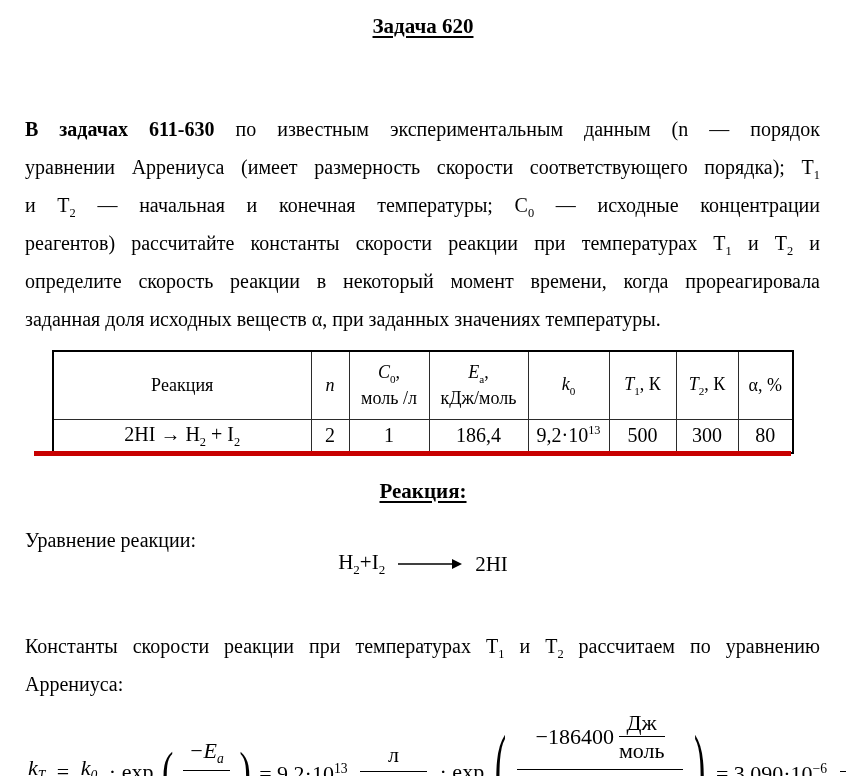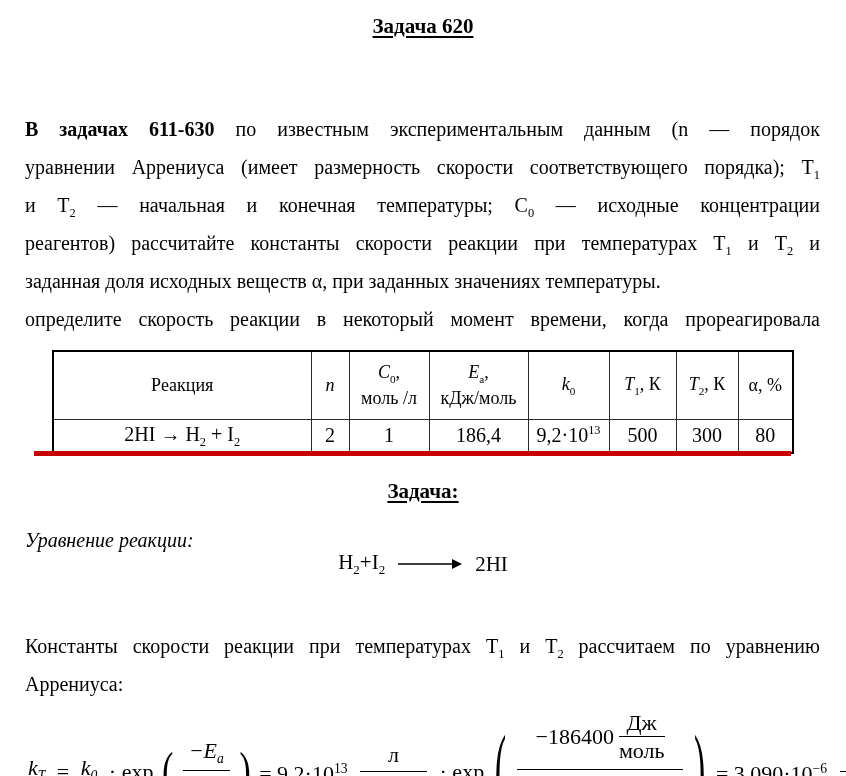--- a/index.html
+++ b/index.html
@@ -44,21 +44,21 @@
     position: absolute; top: 451px; left: 34px; width: 757px; height: 5px;
   }
 
   .solution-heading {
     position: absolute; top: 479px; left: 0; right: 0;
     text-align: center; font-size: 21px; font-weight: bold;
     text-decoration: underline; text-underline-offset: 3px;
     text-decoration-thickness: 2px;
   }
 
-  .eq-label { position: absolute; top: 529px; left: 25px; font-size: 20px; font-style: italic; }
+  .eq-label { position: absolute; top: 529px; left: 25px; font-size: 20px; }
 
   .reaction-eq {
     position: absolute; top: 550px; left: 0; right: 0;
     display: flex; justify-content: center; align-items: center;
     font-size: 21px; gap: 12px;
   }
   .reaction-eq svg { display: block; }
 
   .arrhenius { position: absolute; top: 627px; left: 25px; right: 26px; font-size: 20px; }
 
@@ -90,22 +90,22 @@
 
 <div class="page">
 
   <div class="title">Задача 620</div>
 
   <div class="intro">
     <div class="tline jl"><b>В задачах 611-630</b> по известным экспериментальным данным (n — порядок</div>
     <div class="tline jl">уравнении Аррениуса (имеет размерность скорости соответствующего порядка); T<sub>1</sub></div>
     <div class="tline jl">и T<sub>2</sub> — начальная и конечная температуры; C<sub>0</sub> — исходные концентрации</div>
     <div class="tline jl">реагентов) рассчитайте константы скорости реакции при температурах T<sub>1</sub> и T<sub>2</sub> и</div>
+    <div class="tline jl">определите скорость реакции в некоторый момент времени, когда прореагировала</div>
     <div class="tline">заданная доля исходных веществ α, при заданных значениях температуры.</div>
-    <div class="tline jl">определите скорость реакции в некоторый момент времени, когда прореагировала</div>
   </div>
 
   <table class="data">
     <colgroup>
       <col style="width:258px">
         <col style="width:38px">
         <col style="width:80px">
         <col style="width:99px">
       <col style="width:81px">
         <col style="width:67px">
@@ -131,21 +131,21 @@
       <td>9,2·10<sup>13</sup></td>
       <td>500</td>
       <td>300</td>
       <td>80</td>
     </tr>
   </tbody>
     </table>
 
   <div class="redline" style="background: rgb(200, 0, 0);"></div>
 
-  <div class="solution-heading">Задача:</div>
+  <div class="solution-heading">Реакция:</div>
 
   <div class="eq-label">Уравнение реакции:</div>
 
   <div class="reaction-eq">
     <span>H<sub>2</sub>+I<sub>2</sub></span>
     <svg width="66" height="14" viewBox="0 0 66 14">
       <line x1="1" y1="7" x2="57" y2="7" stroke="#000" stroke-width="1.4"></line>
       <polygon points="55,2 65,7 55,12" fill="#000"></polygon>
     </svg>
     <span>2HI</span>

